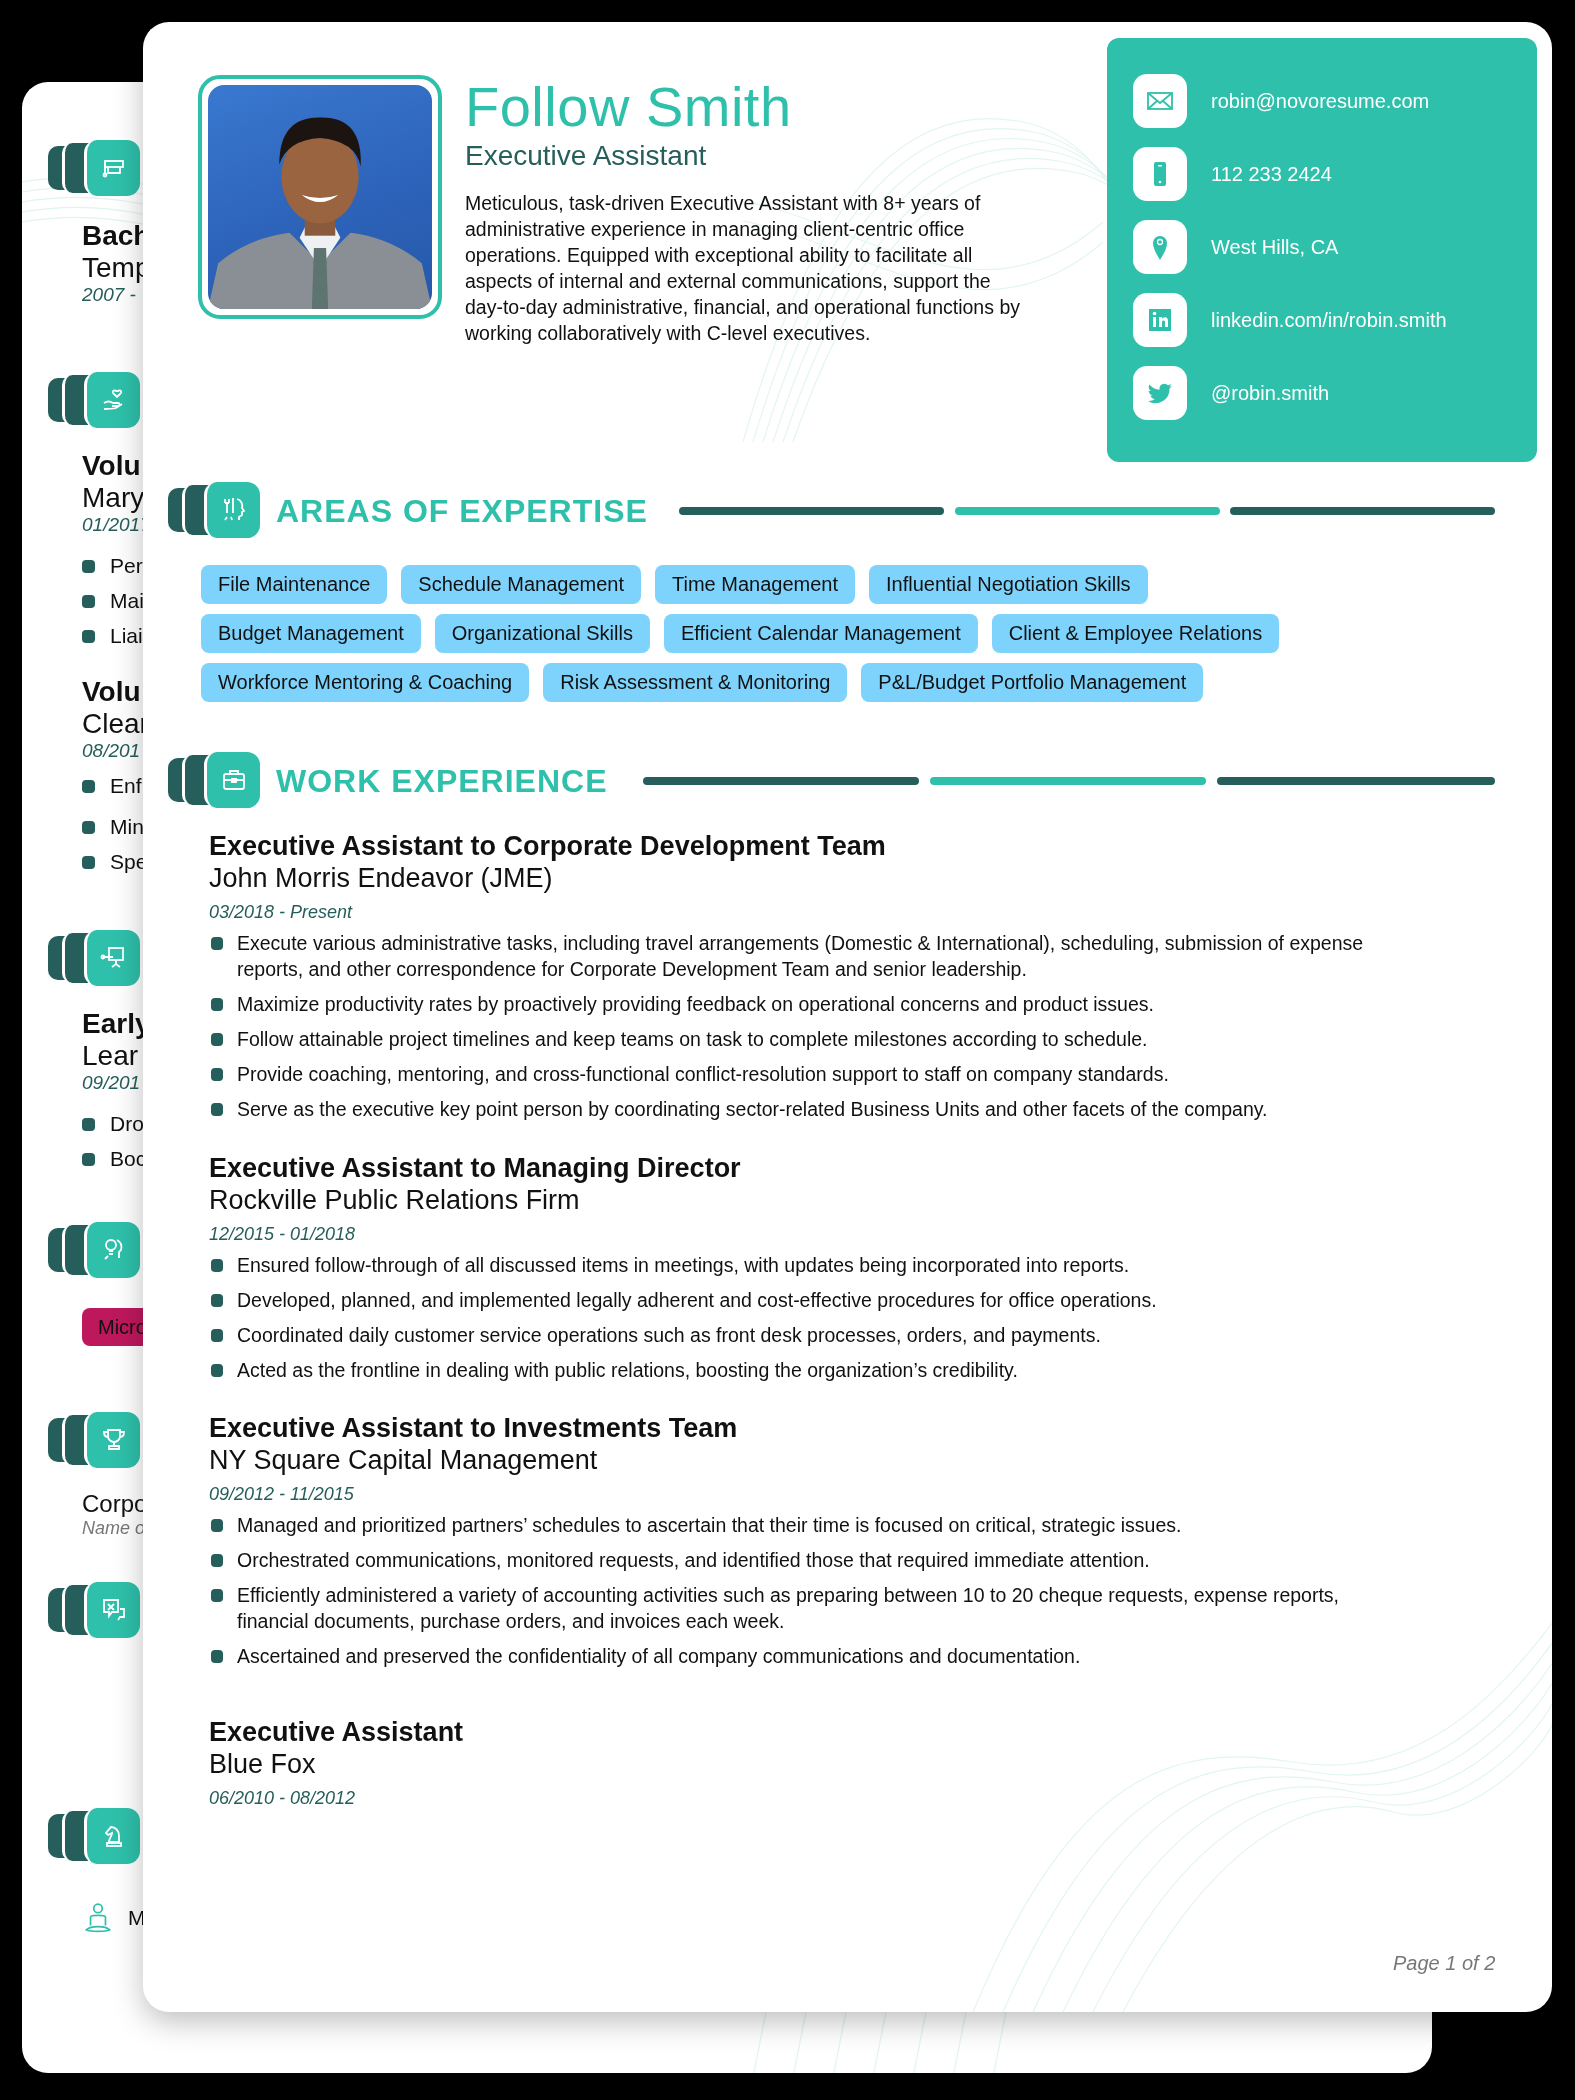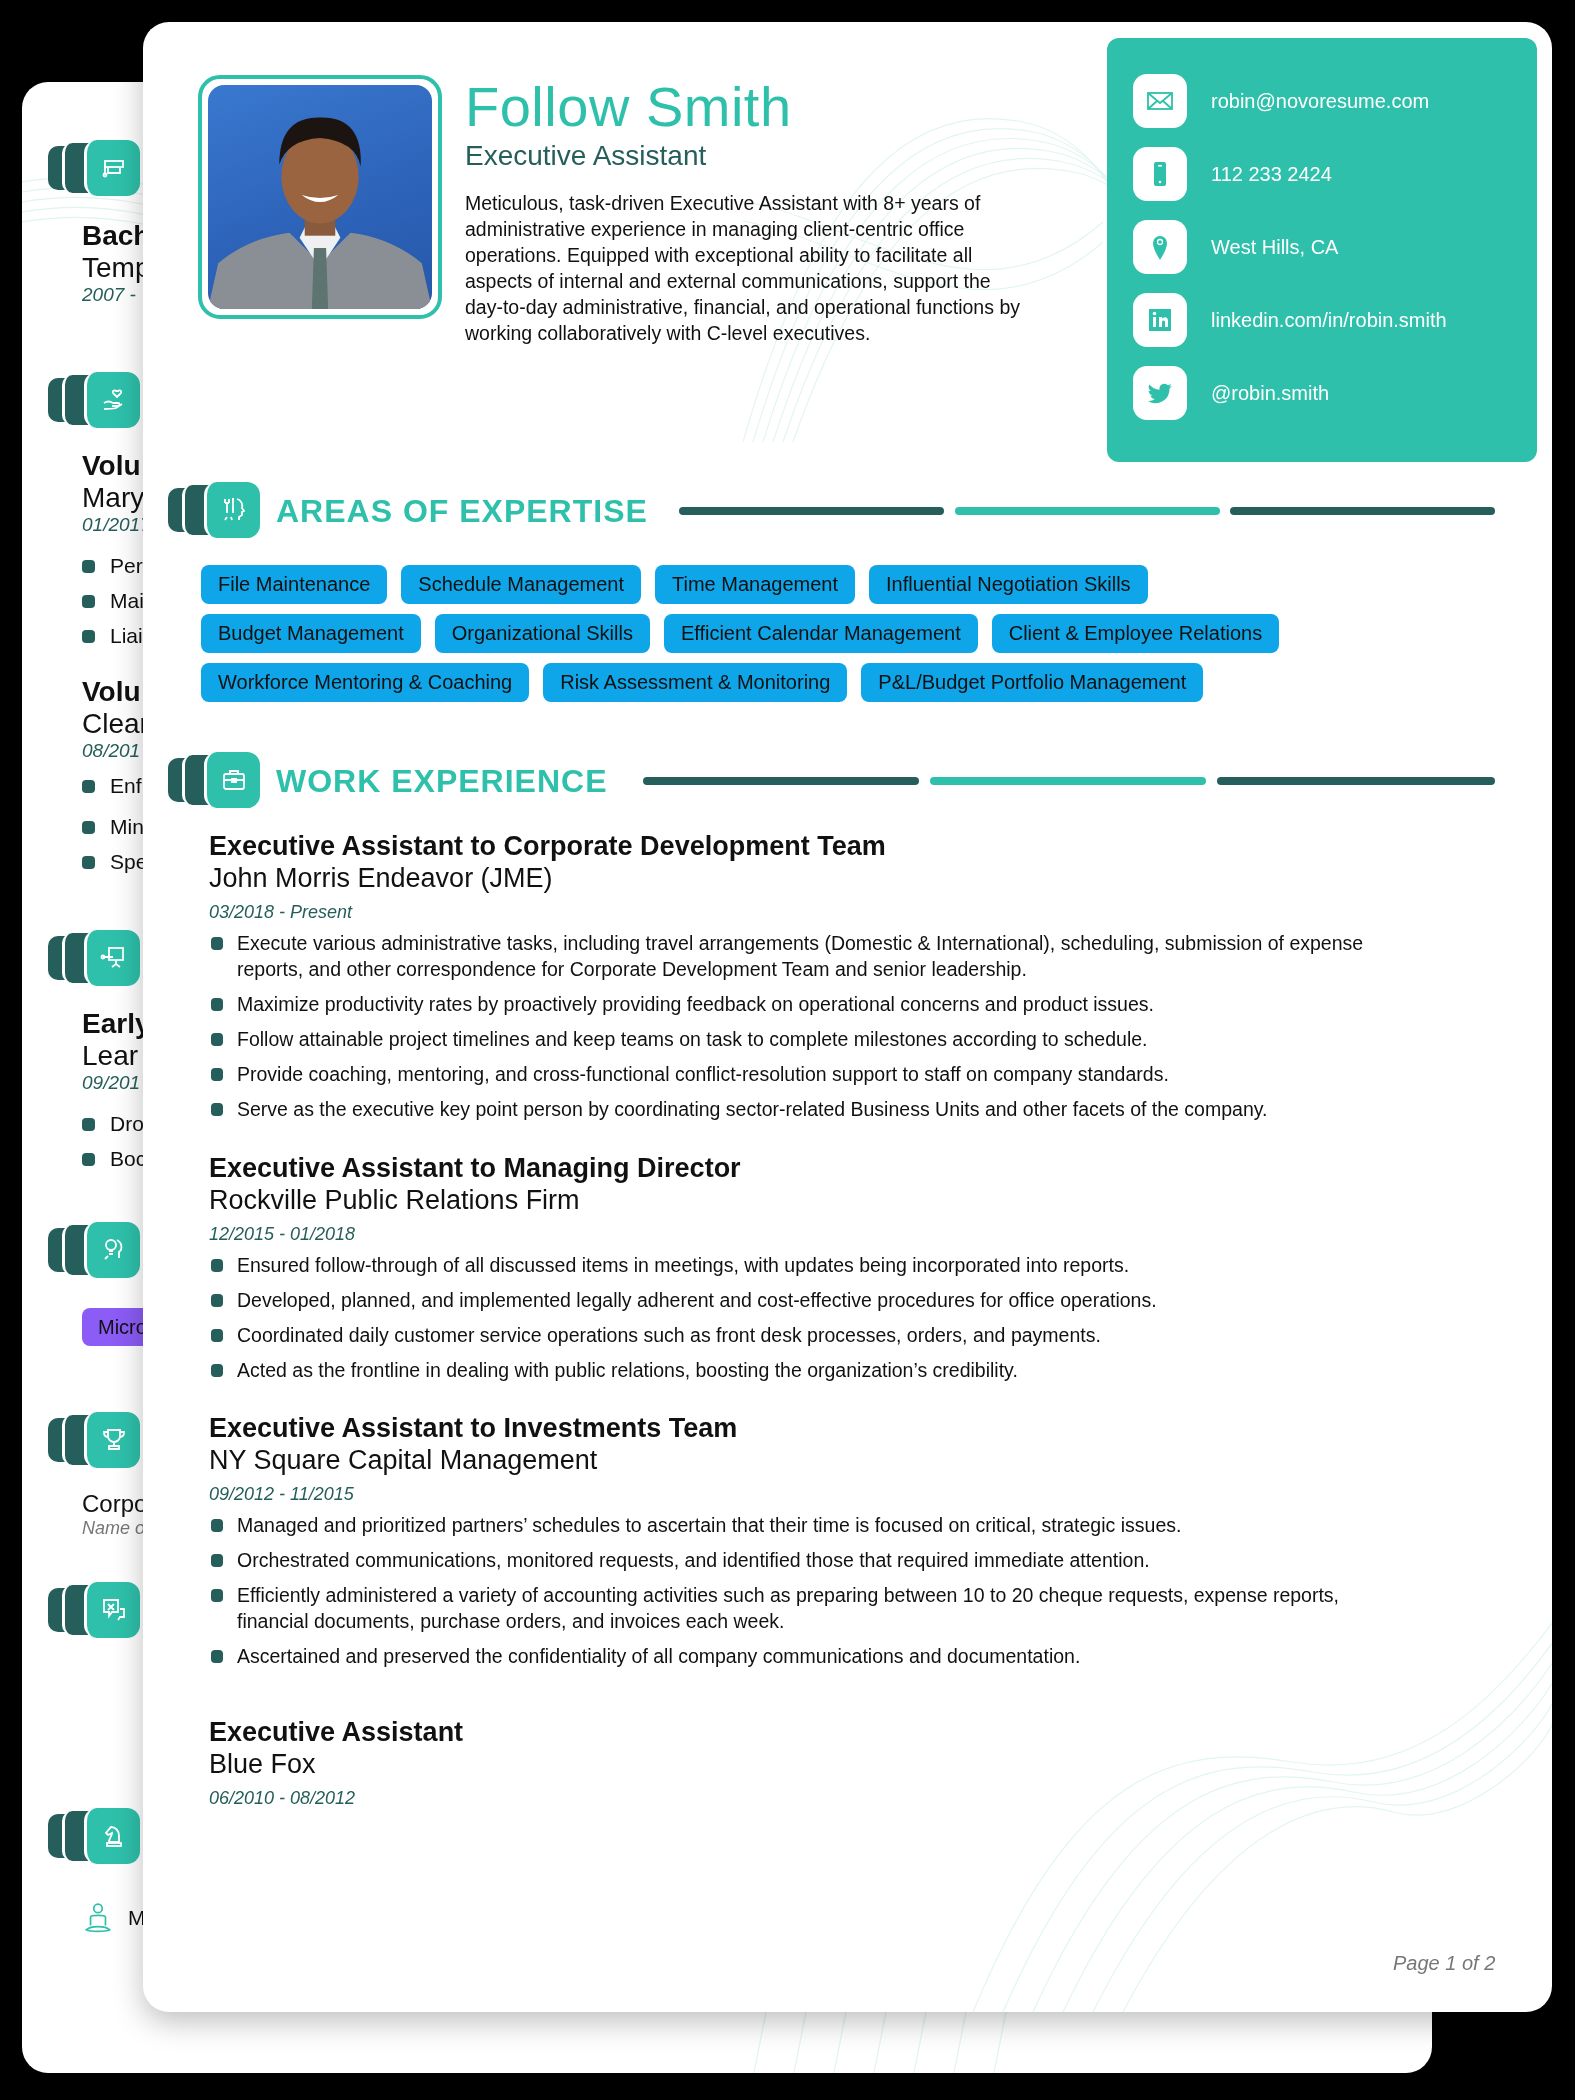--- a/index.html
+++ b/index.html
@@ -20,21 +20,21 @@
   .sec-icon .sq { position: absolute; left: 36px; top: 0; width: 56px; height: 56px; background: #2ec0aa; border-radius: 13px; border-left: 3px solid #fff; display: flex; align-items: center; justify-content: center; }
   .sec-icon svg { width: 30px; height: 30px; }
 
   
   .back-item { position: absolute; left: 60px; }
   .back-title { font-size: 28px; font-weight: bold; color: #111; }
   .back-sub { font-size: 28px; color: #111; }
   .back-date { font-size: 19px; font-style: italic; color: #255e5a; }
   .back-bullet { position: absolute; left: 60px; font-size: 21px; color: #111; display: flex; align-items: center; }
   .back-bullet::before { content: ""; width: 13px; height: 13px; background: #255e5a; border-radius: 4px; margin-right: 15px; display: inline-block; }
-  .back-tag { position: absolute; left: 82px; top: 1308px; height: 38px; width: 100px; background: #8b5cf6; border-radius: 8px; font-size: 20px; padding: 8px 16px; }
+  .back-tag { position: absolute; left: 82px; top: 1308px; height: 38px; width: 100px; background: #be185d; border-radius: 8px; font-size: 20px; padding: 8px 16px; }
 
   
   .photo-frame { position: absolute; left: 55px; top: 53px; width: 244px; height: 244px; border: 4px solid #2ec0aa; border-radius: 22px; padding: 6px; background: #fff; }
   .photo { width: 100%; height: 100%; border-radius: 16px; background: linear-gradient(160deg, #3a78cf 0%, #2c62b8 60%, #2558a8 100%); position: relative; overflow: hidden; }
   .name { position: absolute; left: 322px; top: 52px; font-size: 56px; color: #2ec0aa; letter-spacing: 0.5px; }
   .role { position: absolute; left: 322px; top: 118px; font-size: 28px; color: #255e5a; }
   .summary { position: absolute; left: 322px; top: 168px; width: 560px; font-size: 19.5px; line-height: 26px; color: #111; }
 
   .contact { position: absolute; left: 964px; top: 16px; width: 430px; height: 424px; background: #2ec0aa; border-radius: 12px; }
   .contact-row { position: absolute; left: 26px; display: flex; align-items: center; }
@@ -43,21 +43,21 @@
   .contact-text { color: #fff; font-size: 20px; }
 
   
   .sec-title { position: absolute; font-size: 32px; color: #2ec0aa; letter-spacing: 1px; font-weight: bold; }
   .bar { position: absolute; height: 8px; border-radius: 4px; }
   .bar.dark { background: #255e5a; }
   .bar.teal { background: #2ec0aa; }
 
   .tags { position: absolute; left: 58px; top: 543px; width: 1200px; }
   .tag-row { display: flex; gap: 14px; margin-bottom: 10px; }
-  .tag { background: #0ea5e9; border-radius: 8px; padding: 0 17px; height: 39px; line-height: 39px; font-size: 20px; color: #111; white-space: nowrap; }
+  .tag { background: #7dd3fc; border-radius: 8px; padding: 0 17px; height: 39px; line-height: 39px; font-size: 20px; color: #111; white-space: nowrap; }
 
   .job { position: absolute; left: 66px; width: 1200px; }
   .job-title { font-size: 27px; font-weight: bold; color: #111; line-height: 32px; }
   .job-company { font-size: 27px; color: #111; line-height: 32px; }
   .job-date { font-size: 18px; font-style: italic; color: #255e5a; margin-top: 6px; line-height: 24px; }
   .job-bullets { list-style: none; margin-top: 6px; }
   .job-bullets li { position: relative; padding-left: 28px; font-size: 19.5px; line-height: 26px; margin-bottom: 9px; color: #111; }
   .job-bullets li::before { content: ""; position: absolute; left: 2px; top: 7px; width: 12px; height: 13px; background: #255e5a; border-radius: 4px; }
 
   .page-num { position: absolute; font-size: 20px; font-style: italic; color: #777; }

